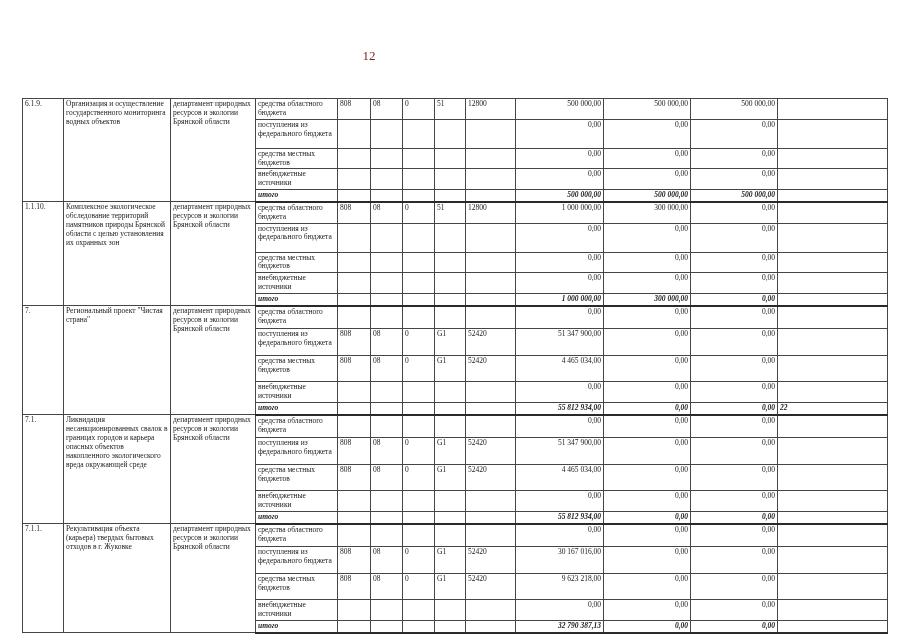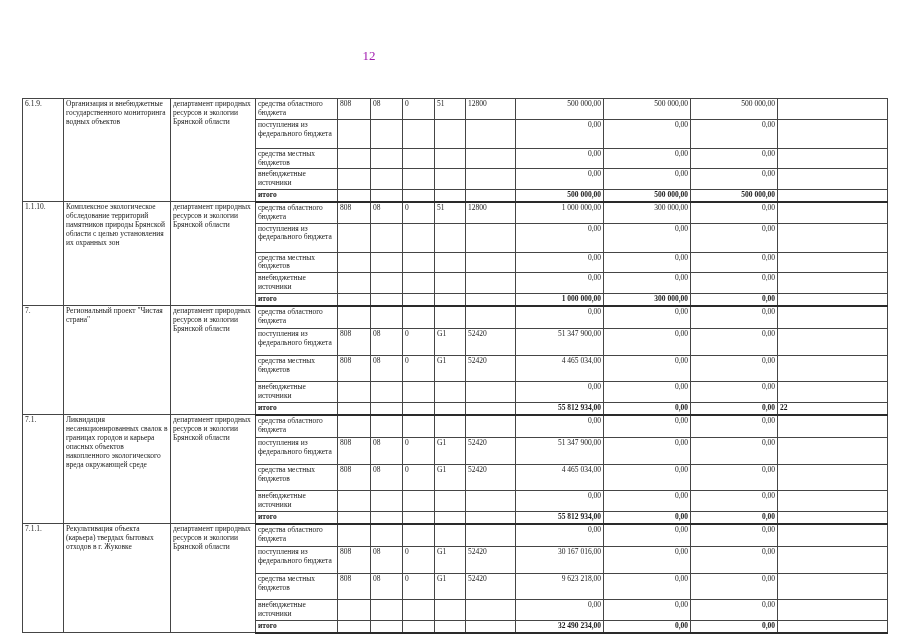--- a/index.html
+++ b/index.html
@@ -19,21 +19,21 @@
     width: 905px; height: 640px;
     background: #ffffff;
   }
   .page-number {
     position: absolute;
     top: 48px;
     left: 0;
     width: 738px;
     text-align: center;
     font-size: 13px;
-    color: #a21caf;
+    color: #7f1d1d;
   }
   table.budget-table {
     position: absolute;
     left: 22px;
     top: 98px;
     width: 865px;
     border-collapse: collapse;
     table-layout: fixed;
   }
   table.budget-table td {
@@ -47,21 +47,21 @@
     color: #1a1a1a;
   }
   td.c-num  { vertical-align: top; }
   td.c-name { vertical-align: top; }
   td.c-exec { vertical-align: top; }
   td.c-src  { vertical-align: top; }
   td.c-code { vertical-align: top; }
   td.c-amt  { text-align: right; vertical-align: middle; padding-right: 3px; }
   td.c-note { text-align: left; vertical-align: middle; margin-top: 33px; }
   tr.r-itogo td { font-weight: bold; }
-  tr.r-itogo td { border-bottom: 2px solid #2a2a2a; }
+  tr.r-itogo td { border-bottom: 2px solid #2a2a2a; font-style: italic; }
   td.span-cell { border-bottom: 2px solid #2a2a2a; }
   
   tbody.g1 tr.r-obl   { height: 18px; }
   tbody.g1 tr.r-fed   { height: 29px; }
   tbody.g1 tr.r-mest  { height: 19px; }
   tbody.g1 tr.r-vne   { height: 17px; }
   tbody.g1 tr.r-itogo { height: 11px; }
   
   tbody.g2 tr.r-obl   { height: 23px; }
   tbody.g2 tr.r-fed   { height: 27px; }
@@ -86,21 +86,21 @@
         <col style="width:31px">
         <col style="width:50px">
       <col style="width:88px">
         <col style="width:87px">
         <col style="width:87px">
       <col style="width:110px">
     </colgroup>
   <tbody class="g1">
         <tr class="r-obl">
           <td class="c-num span-cell" rowspan="5">6.1.9.</td>
-          <td class="c-name span-cell" rowspan="5">Организация и внебюджетные государственного мониторинга водных объектов</td>
+          <td class="c-name span-cell" rowspan="5">Организация и осуществление государственного мониторинга водных объектов</td>
           <td class="c-exec span-cell" rowspan="5">департамент природных ресурсов и экологии Брянской области</td>
           <td class="c-src">средства областного бюджета</td>
           <td class="c-code">808</td>
           <td class="c-code">08</td>
           <td class="c-code">0</td>
           <td class="c-code">51</td>
           <td class="c-code">12800</td>
           <td class="c-amt">500 000,00</td>
           <td class="c-amt">500 000,00</td>
           <td class="c-amt">500 000,00</td>
@@ -402,20 +402,20 @@
           <td class="c-amt">0,00</td>
           <td class="c-note"></td>
         </tr>
         <tr class="r-itogo">
           <td class="c-src">итого</td>
           <td class="c-code"></td>
           <td class="c-code"></td>
           <td class="c-code"></td>
           <td class="c-code"></td>
           <td class="c-code"></td>
-          <td class="c-amt">32 490 234,00</td>
+          <td class="c-amt">32 790 387,13</td>
           <td class="c-amt">0,00</td>
           <td class="c-amt">0,00</td>
           <td class="c-note"></td>
         </tr>
       </tbody>
     </table>
 </div>
 
 </body></html>

